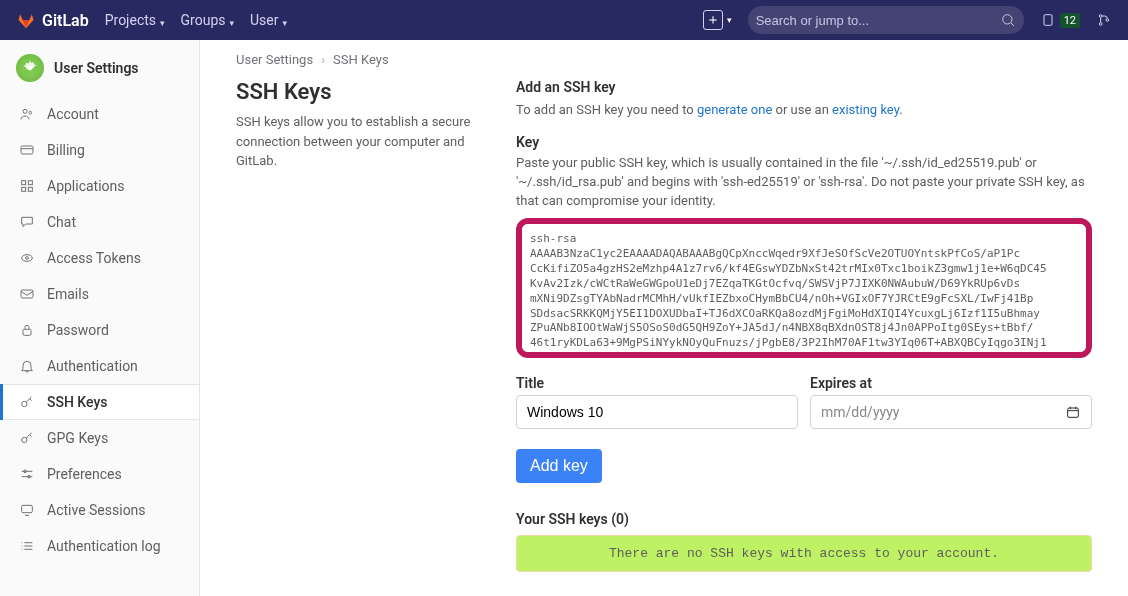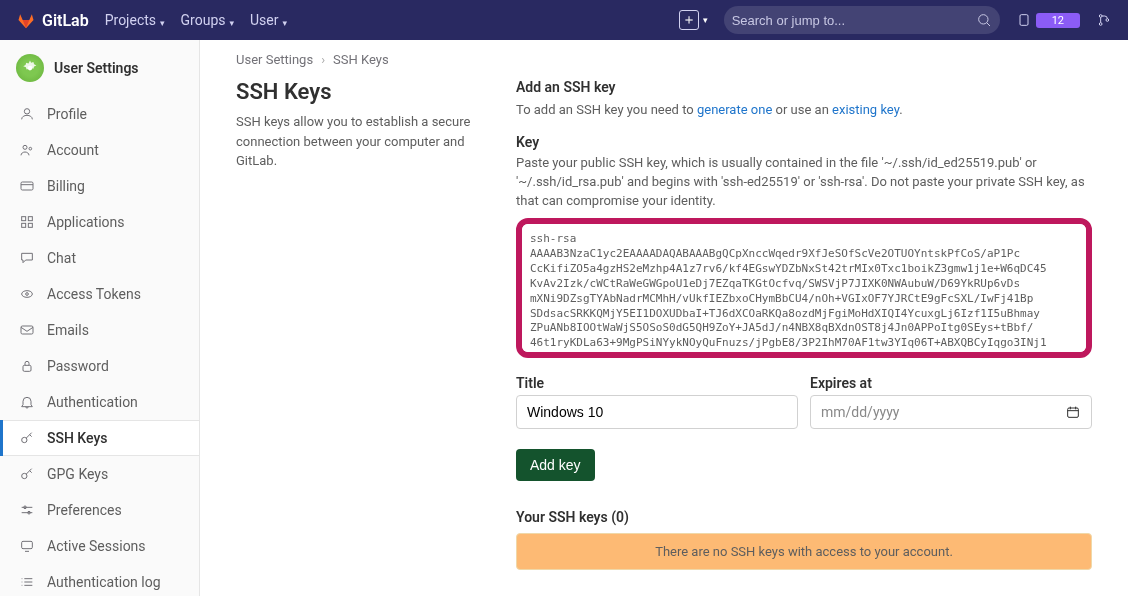--- a/index.html
+++ b/index.html
@@ -7,21 +7,21 @@
   
   
   .topnav { height: 40px; background: #292961; color: #fff; display: flex; align-items: center; padding: 0 16px; gap: 16px; }
   .logo-area { display: flex; align-items: center; gap: 6px; font-weight: 600; font-size: 16px; justify-content: center; }
   .nav-item { display: flex; align-items: flex-end; gap: 4px; font-size: 14px; cursor: pointer; color: #d1d1f0; }
   .spacer { flex: 1; }
   .plus-box { width:20px; height:20px; border:1px solid #d1d1f0; border-radius:3px; display:flex; align-items:center; justify-content:center; font-size:14px;}
   .search-box { background: rgba(255,255,255,0.12); border-radius: 14px; height: 28px; width: 276px; display:flex; align-items:center; padding: 0 8px; color: #c7c7e3; font-size: 13px;}
   .search-box input { background: transparent; border:none; outline:none; color:#fff; flex:1; font-size:13px;}
   .search-box input::placeholder { color: #c7c7e3;}
-  .badge-green { background:#8b5cf6; color:#fff; border-radius:3px; font-size:11px; padding:1px 16px;}
+  .badge-green { background:#14532d; color:#fff; border-radius:3px; font-size:11px; padding:1px 4px;}
   .topright-item { display:flex; align-items:center; gap:4px;}
 
   
   .layout { display:flex; height: calc(596px - 40px); }
   .sidebar { width: 200px; border-right: 1px solid #e5e5e5; background:#fafafa; overflow-y:auto;}
   .sidebar-header { display:flex; align-items:center; gap:10px; padding: 14px 16px; font-weight:600; color:#303030;}
   .side-avatar { width:28px; height:28px; border-radius:50%; background:radial-gradient(circle, #7ec850 40%, #66b03a 100%); display:flex; align-items:center; justify-content:center;}
   .side-avatar svg { width:18px; height:18px;}
   .side-item { display:flex; align-items:center; gap:12px; padding:10px 16px; color:#5e5e5e; cursor:pointer; font-size:14px; border-left:3px solid transparent;}
   .side-item.active { background:#fff; border-left:3px solid #1f75cb; color:#303030; font-weight:500; box-shadow: inset 0 1px 0 #e5e5e5, inset 0 -1px 0 #e5e5e5;}
@@ -39,24 +39,24 @@
   .section-head { font-weight:600; font-size:14px; margin-bottom:6px;}
   .para { font-size:13px; color:#5e5e5e; margin-bottom:14px; line-height:1.45;}
   .link { color:#1f75cb; cursor:pointer;}
   .label { font-weight:600; font-size:14px; margin-bottom:4px; display:block;}
   textarea.key-area { width:100%; height:140px; border:6px solid #be185d; border-radius:12px; padding:8px; font-family: monospace; font-size:11px; color:#5e5e5e; resize:none; line-height:1.35; overflow-y:scroll;}
   .form-row { display:flex; gap:12px; margin-top:14px;}
   .form-group { flex:1; display:flex; flex-direction:column;}
   input[type=text].field { height:34px; border:1px solid #d1d1d1; border-radius:4px; padding:0 10px; font-size:14px;}
   .date-field { height:34px; border:1px solid #d1d1d1; border-radius:4px; padding:0 10px; display:flex; align-items:center; justify-content:space-between; color:#888; font-size:14px;}
   .hint { font-size:12px; color:#888; margin-top:4px;}
-  .add-btn { margin-top:20px; background:#14532d; color:#fff; border:none; border-radius:4px; padding:8px 14px; font-size:14px; cursor:pointer; font-weight:500;}
+  .add-btn { margin-top:20px; background:#3b82f6; color:#fff; border:none; border-radius:4px; padding:8px 14px; font-size:16px; cursor:pointer; font-weight:500;}
   .your-keys { margin-top:28px;}
   .your-keys-head { font-weight:600; font-size:14px; margin-bottom:8px;}
-  .info-banner { background:#fdba74; border:1px solid #f0d8a8; color:#5e5e5e; border-radius:4px; padding:10px; text-align:center; font-size:13px;}
+  .info-banner { background:#bef264; border:1px solid #f0d8a8; color:#5e5e5e; border-radius:4px; padding:10px; text-align:center; font-size:13px;font-family:Liberation Mono, monospace;}
   .chev { font-size:9px;}
   svg.ico { width:16px; height:16px; stroke:#737278; stroke-width:1.5; fill:none;}
 </style>
 </head>
 <body>
 
 <div class="topnav">
   <div class="logo-area">
     <svg width="20" height="20" viewBox="0 0 24 24">
         <path fill="#fc6d26" d="M12 22L3 12l2-7 3 7h8l3-7 2 7z"></path>
@@ -109,29 +109,20 @@
   <div class="sidebar">
     <div class="sidebar-header">
       <div class="side-avatar">
         <svg viewBox="0 0 24 24">
             <circle cx="12" cy="12" r="3" fill="#fff"></circle>
             <path fill="#fff" d="M12 2l1.5 3 3-1 1 3 3 1.5-3 1.5-1 3-3-1L12 16l-1.5-3-3 1-1-3L3 9.5l3-1.5 1-3 3 1z" opacity="0.85"></path>
           </svg>
       </div>
       <span>User Settings</span>
     </div>
-    <div class="side-item">
-        <span class="side-icon">
-          <svg class="ico" viewBox="0 0 24 24">
-            <circle cx="12" cy="8" r="4"></circle>
-            <path d="M4 20c0-4 4-6 8-6s8 2 8 6"></path>
-          </svg>
-        </span>
-        <span>Profile</span>
-      </div>
     <div class="side-item">
         <span class="side-icon">
           <svg class="ico" viewBox="0 0 24 24">
             <circle cx="9" cy="8" r="3"></circle>
             <circle cx="17" cy="10" r="2"></circle>
             <path d="M3 20c0-3 3-5 6-5s6 2 6 5"></path>
           </svg>
         </span>
         <span>Account</span>
       </div>

